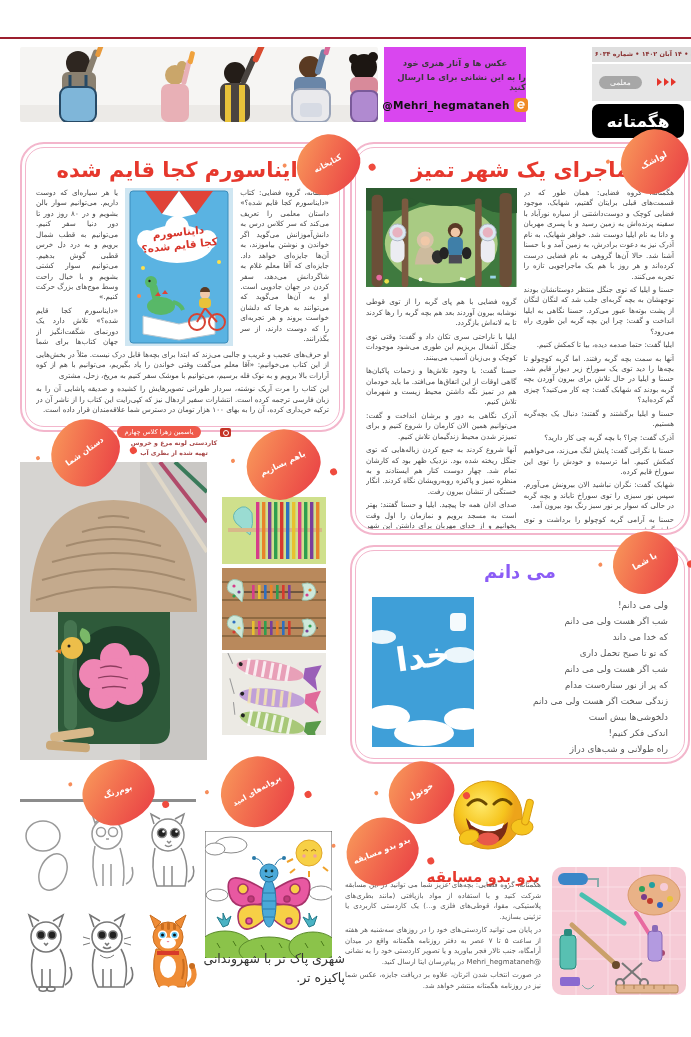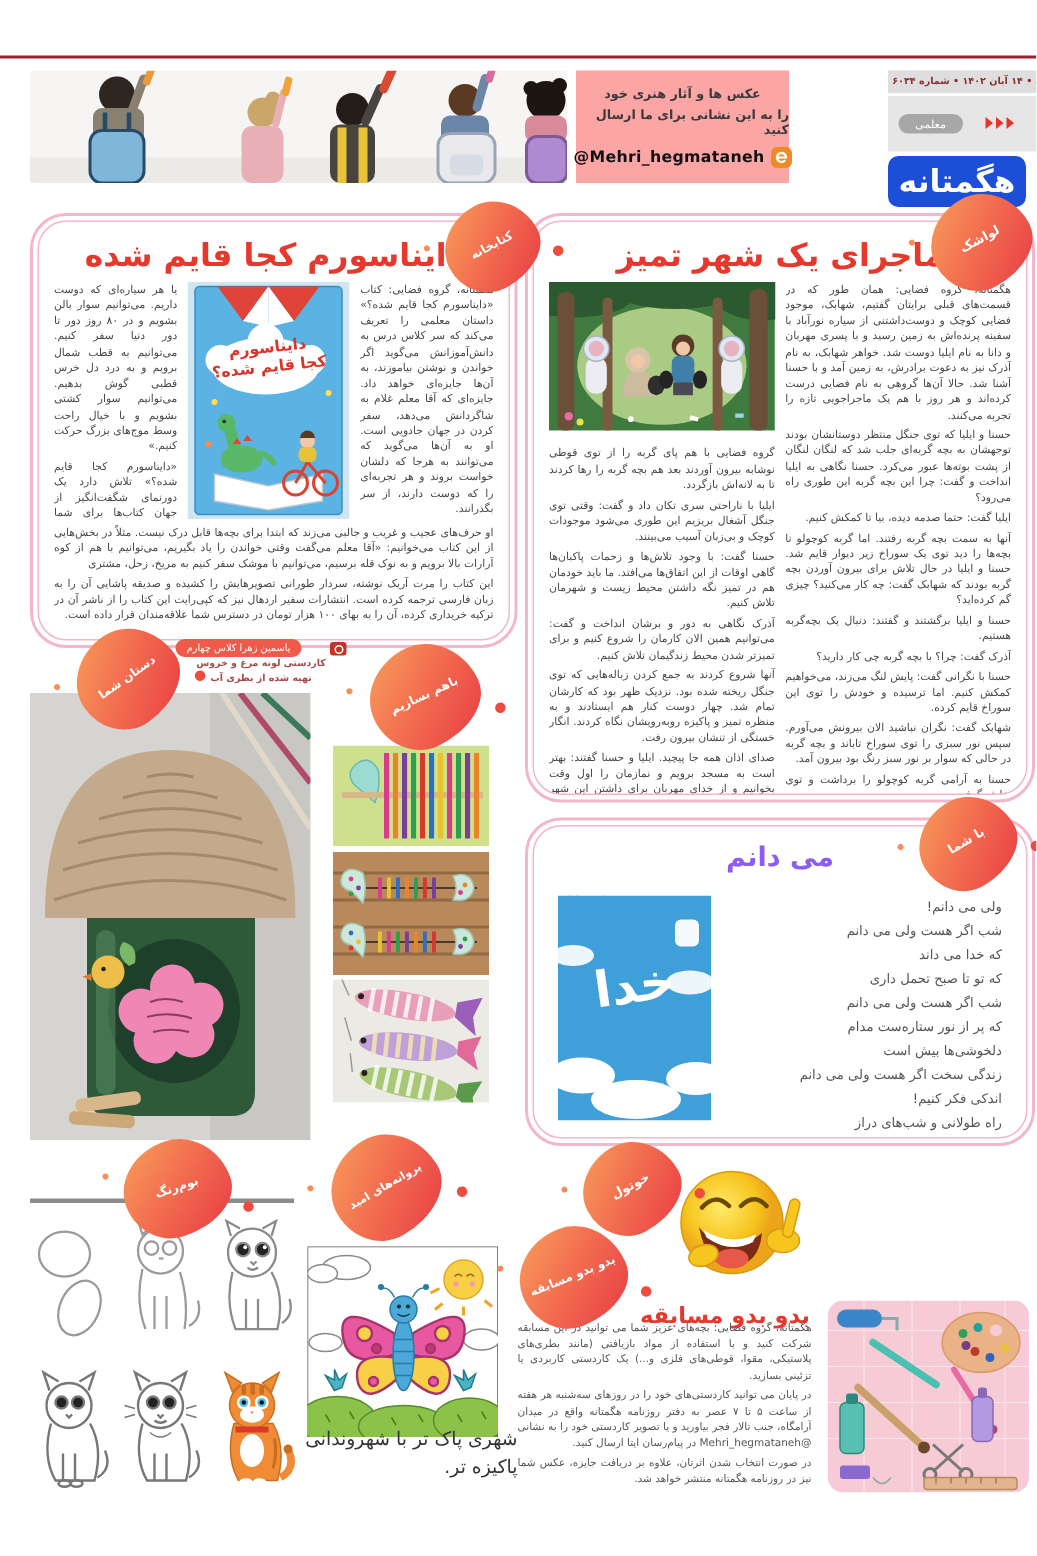--- a/index.html
+++ b/index.html
@@ -2,36 +2,36 @@
 <html lang="fa"><head>
 <meta charset="utf-8">
 <style>
   html,body{margin:0;padding:0;background:#fff;}
   .page{position:relative;width:691px;height:1037px;background:#fff;overflow:hidden;
         font-family:"DejaVu Sans","Liberation Sans",sans-serif;}
   .topline{position:absolute;left:0;top:37px;width:691px;height:2px;background:#9c1f2e;}
 
   
   .kids{position:absolute;left:20px;top:47px;width:358px;height:75px;overflow:hidden;border-radius:2px;}
-  .submit{position:absolute;left:384px;top:47px;width:142px;height:75px;background:#fca5a5;
+  .submit{position:absolute;left:384px;top:47px;width:142px;height:75px;background:#d946ef;
           display:flex;flex-direction:column;align-items:center;justify-content:center;gap:4px;direction:rtl;}
   .submit .l1,.submit .l2{font-size:8.5px;font-weight:bold;color:#3a3a3a;}
   .handle-row{display:flex;direction:ltr;align-items:center;gap:4px;margin-top:2px;}
   .handle{font-size:10.5px;font-weight:bold;color:#101010;letter-spacing:.2px;}
   .masthead{position:absolute;left:552px;top:47px;width:124px;padding-left:40px;}
   .date-strip{height:15px;background:#dedede;font-size:6.4px;color:#8a3030;line-height:15px;
               text-align:center;direction:rtl;font-weight:bold;}
   .issue-box{position:relative;margin-top:2px;height:37px;background:#e6e6e6;}
   .pnum{position:absolute;right:5px;top:-4px;font-size:33px;font-weight:bold;color:#e5352b;}
   .arrows{position:absolute;right:40px;top:14px;display:flex;gap:2px;}
   .arrows i{width:0;height:0;border-left:5px solid #e5352b;border-top:4.5px solid transparent;border-bottom:4.5px solid transparent;}
   .section-pill{position:absolute;left:7px;top:12px;background:#a7a7a7;color:#fff;font-size:7.5px;
                 padding:2px 11px;border-radius:8px;direction:rtl;}
-  .logo{margin-top:3px;width:92px;height:34px;background:#1d4ed8;border-radius:7px;color:#fff;
-        font-size:21px;font-weight:bold;display:flex;align-items:center;justify-content:center;direction:rtl;}
+  .logo{margin-top:3px;width:92px;height:34px;background:#000000;border-radius:7px;color:#fff;
+        font-size:17px;font-weight:bold;display:flex;align-items:center;justify-content:center;direction:rtl;}
 
   
   .badge{position:absolute;z-index:20;display:flex;align-items:center;justify-content:center;text-align:center;
          color:#fff;font-weight:bold;font-size:8px;line-height:1.15;direction:rtl;padding:4px;
          background:linear-gradient(140deg,#f9a05c 0%,#f26d4f 48%,#e83b44 100%);
          border-radius:53% 47% 58% 42% / 50% 58% 42% 50%;}
   .badge::before{content:"";position:absolute;width:4px;height:4px;border-radius:50%;background:#f68d5a;left:-9px;top:8px;}
   .badge::after{content:"";position:absolute;width:7px;height:7px;border-radius:50%;background:#ef4b3e;right:-9px;bottom:2px;}
   .b-library{left:296px;top:135px;width:56px;height:50px;transform:rotate(-28deg);}
   .b-snack{left:620px;top:130px;width:60px;height:54px;transform:rotate(-28deg);font-size:8.5px;}
@@ -509,22 +509,22 @@
       </div>
       <div class="poem-body">
         <div class="poem-lines">
 
         <div>ولی می دانم!</div>
             <div>شب اگر هست ولی می دانم</div>
             <div>که خدا می داند</div>
             <div>که تو تا صبح تحمل داری</div>
             <div>شب اگر هست ولی می دانم</div>
             <div>که پر از نور ستاره‌ست مدام</div>
+            <div>زندگی سخت اگر هست ولی می دانم</div>
             <div>دلخوشی‌ها بیش است</div>
-            <div>زندگی سخت اگر هست ولی می دانم</div>
             <div>اندکی فکر کنیم!</div>
             <div>راه طولانی و شب‌های دراز</div>
             <div>خالی از لطف خداوند نباشد هرگز!</div>
           </div>
         <div class="poemcover">
           <svg width="102" height="150" viewBox="0 0 102 150">
             <rect width="102" height="150" fill="#3f9fd8"></rect>
             <g fill="#fff">
                 <ellipse cx="16" cy="120" rx="22" ry="12"></ellipse>
                 <ellipse cx="52" cy="136" rx="30" ry="13"></ellipse>

